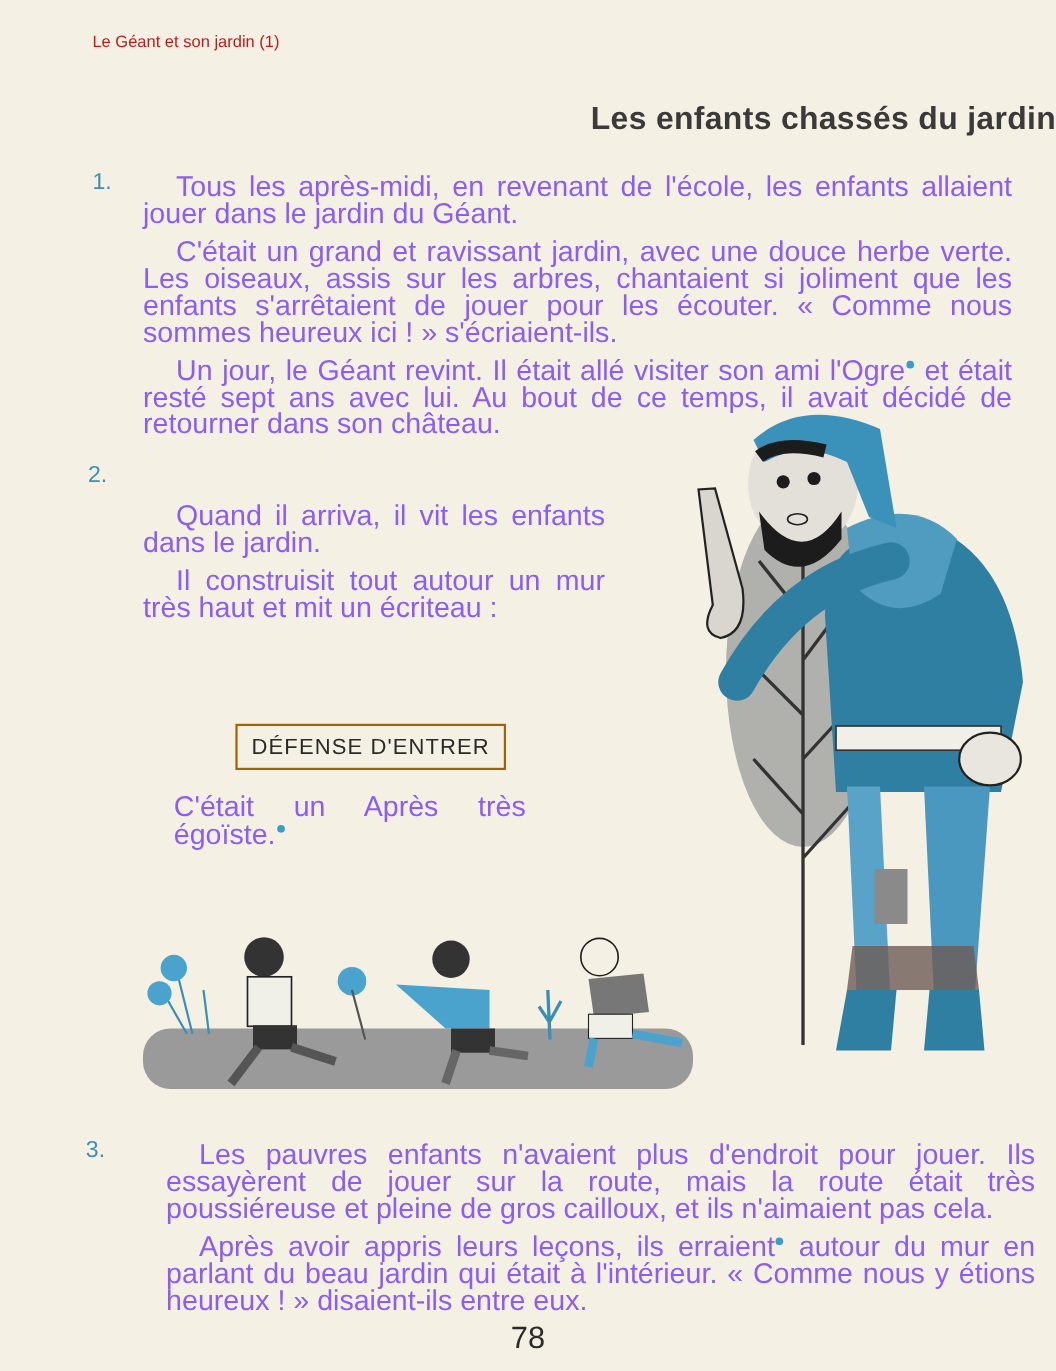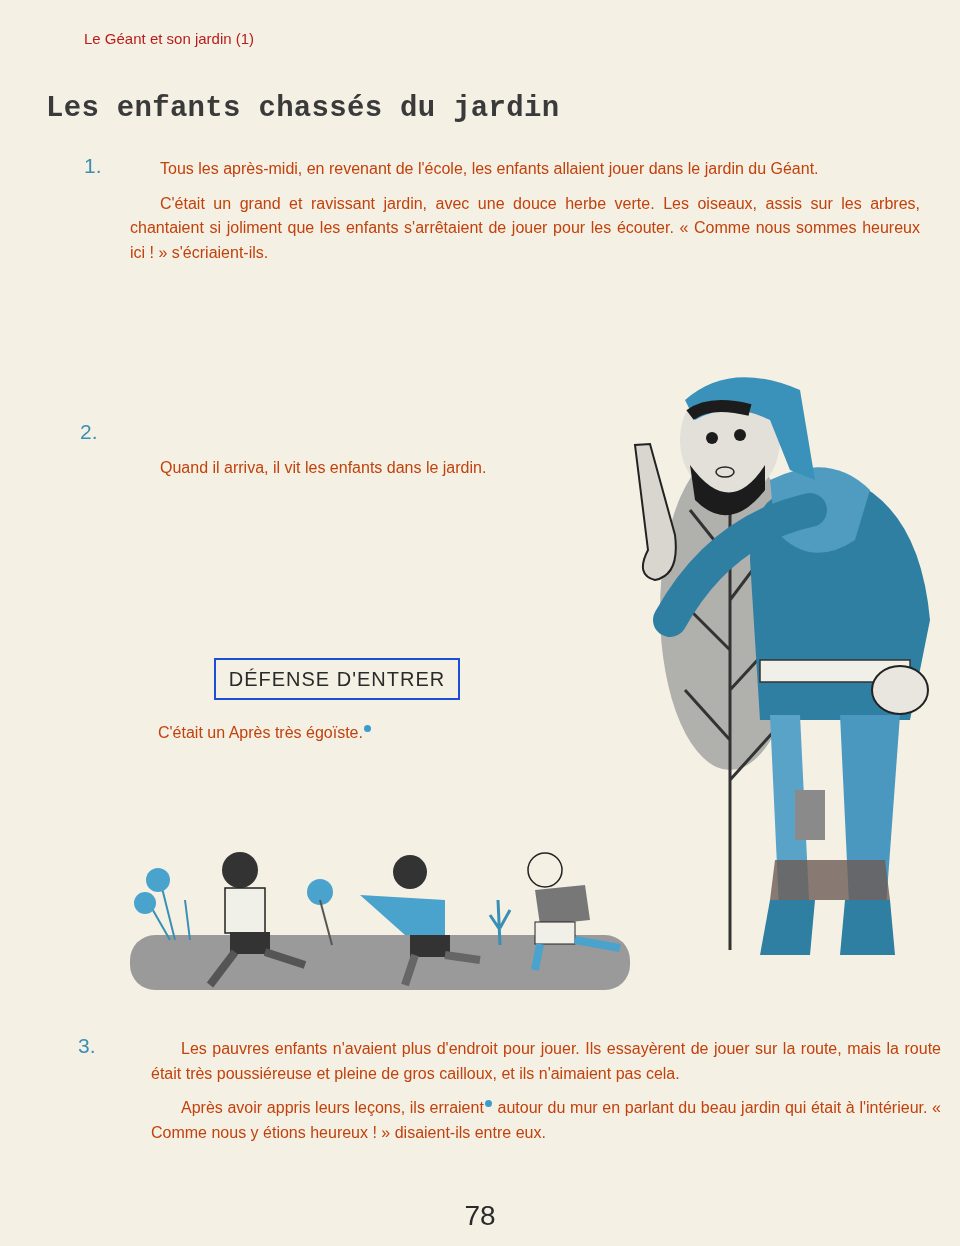--- a/index.html
+++ b/index.html
@@ -4,55 +4,57 @@
 <style>
   html, body { margin:0; padding:0; }
   body {
     width:960px; height:1246px; position:relative; overflow:hidden;
     background:#f4f1e4;
     font-family:"Liberation Sans", sans-serif;
     color:#2a2a2a;
   }
   .running-head { position:absolute; left:84px; top:30px; font-size:15px; color:#b91c1c; }
   .title {
-    position:absolute; left:0; right:0; top:92px; text-align:left;
-    font-family:Liberation Mono, monospace; font-weight:bold; font-size:29px;
+    position:absolute; left:0; right:0; top:92px; text-align:right;
+    font-family:Liberation Sans, sans-serif; font-weight:bold; font-size:29px;
     color:#3a3a3a; letter-spacing:0.3px; padding-left:46px;
   }
   .num { position:absolute; font-size:21px; color:#3a8fb5; }
   .para {
-    position:absolute; font-size:16px; line-height:24.5px; text-align:justify;
-    color:#c2410c; font-family:"Liberation Sans Narrow","Liberation Sans", sans-serif;
+    position:absolute; font-size:26px; line-height:24.5px; text-align:justify;
+    color:#8b5cf6; font-family:"Liberation Sans Narrow","Liberation Sans", sans-serif;
   }
   .para p { margin:0 0 10px 0; text-indent:30px; }
   .dot { display:inline-block; width:7px; height:7px; border-radius:50%; background:#3a9ccc; vertical-align:super; margin:0 1px; }
   .sign {
     position:absolute; left:214px; top:658px; width:246px; height:42px;
-    border:2px solid #1d4ed8; box-sizing:border-box;
+    border:2px solid #a16207; box-sizing:border-box;
     display:flex; align-items:center; justify-content:center;
     font-size:20px; letter-spacing:1px; color:#2a2a2a;
   }
   .page-number { position:absolute; left:0; right:0; top:1200px; text-align:center; font-size:28px; color:#2a2a2a; }
   svg { position:absolute; }
 </style>
 </head>
 <body>
 
 <div class="running-head">Le Géant et son jardin (1)</div>
 <div class="title">Les enfants chassés du jardin</div>
 
 <div class="num" style="left:84px;top:154px;">1.</div>
 <div class="para" style="left:130px;top:157px;width:790px;">
   <p>Tous les après-midi, en revenant de l'école, les enfants allaient jouer dans le jardin du Géant.</p>
   <p>C'était un grand et ravissant jardin, avec une douce herbe verte. Les oiseaux, assis sur les arbres, chantaient si joliment que les enfants s'arrêtaient de jouer pour les écouter. « Comme nous sommes heureux ici ! » s'écriaient-ils.</p>
+  <p><span>Un jour, le Géant revint. Il était allé visiter son ami l'Ogre</span><span class="dot"></span><span> et était resté sept ans avec lui. Au bout de ce temps, il avait décidé de retourner dans son château.</span></p>
 </div>
 
 <div class="num" style="left:80px;top:420px;">2.</div>
 <div class="para" style="left:130px;top:422px;width:420px;margin-top:34px;">
   <p>Quand il arriva, il vit les enfants dans le jardin.</p>
+  <p>Il construisit tout autour un mur très haut et mit un écriteau :</p>
 </div>
 <div class="sign">DÉFENSE D'ENTRER</div>
 <div class="para" style="left:158px;top:721px;width:320px;">
   <span>C'était un Après très égoïste.</span><span class="dot"></span>
 </div>
 
 <svg style="left:600px;top:360px;" width="340" height="600" viewBox="0 0 340 600">
 
   <g>
     <ellipse cx="130" cy="250" rx="70" ry="160" fill="#9a9a9a" opacity="0.75"></ellipse>

